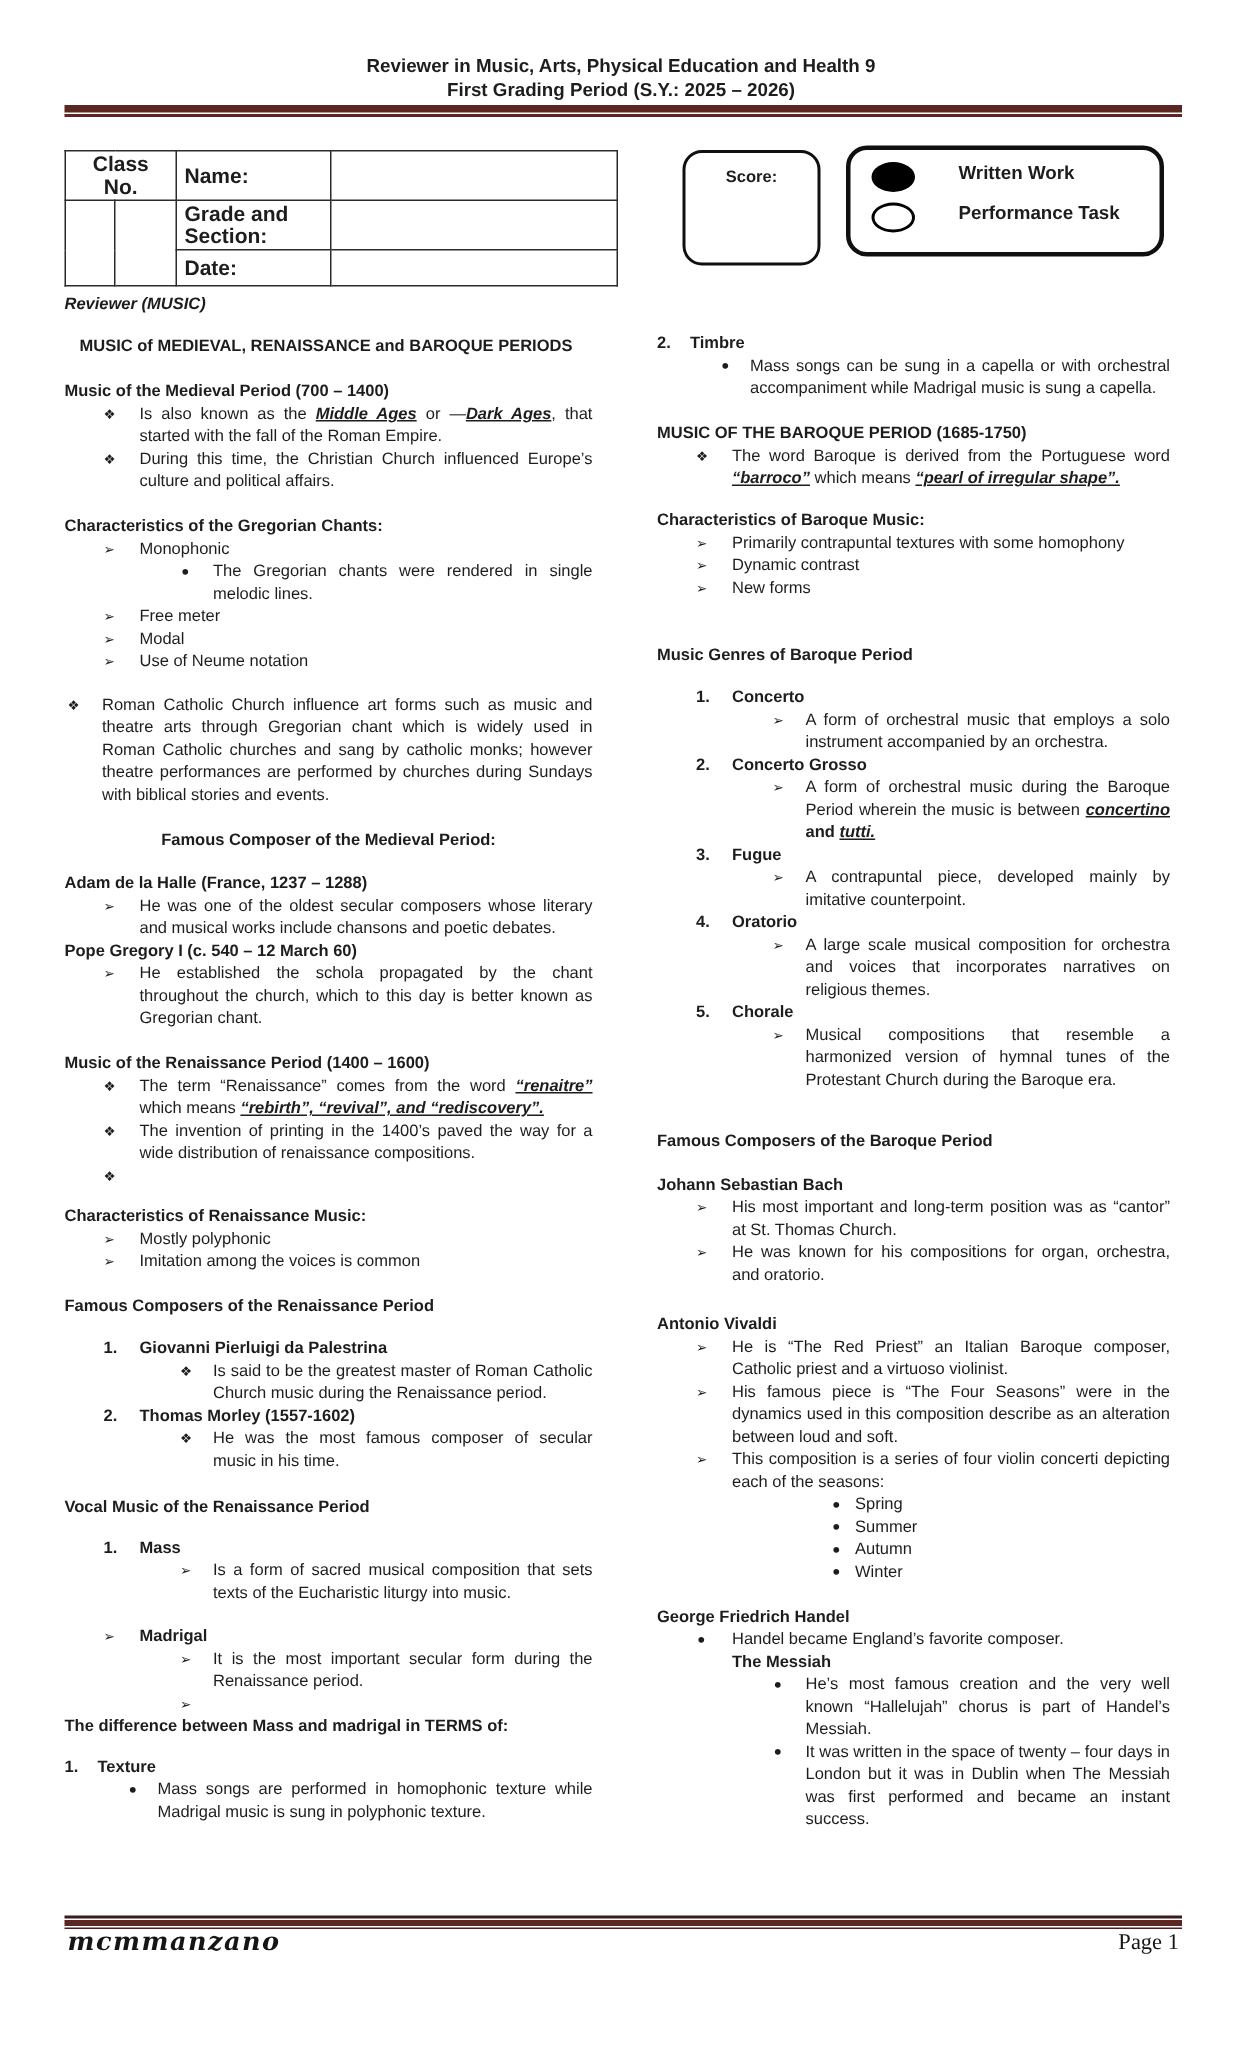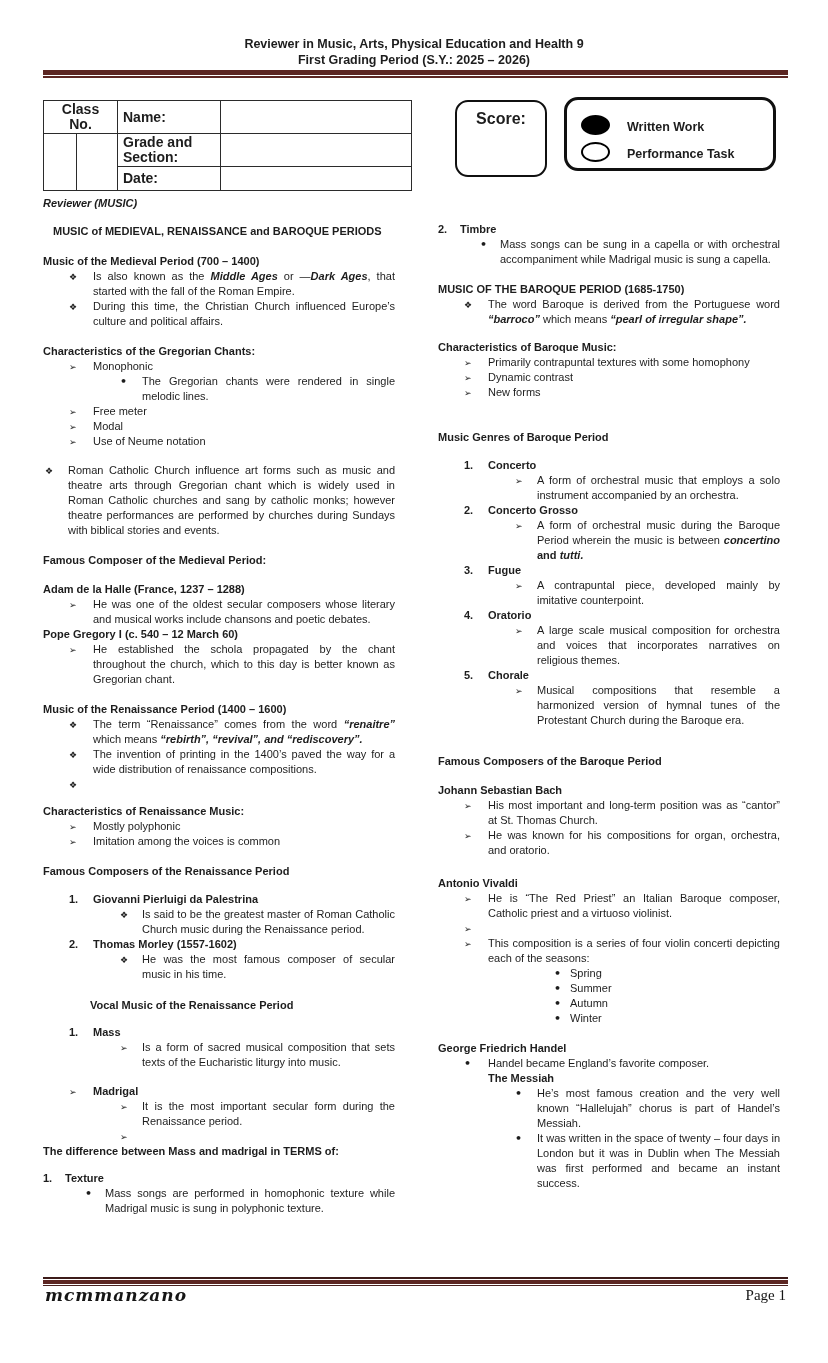--- a/index.html
+++ b/index.html
@@ -10,23 +10,23 @@
   .rule-top{position:absolute;left:43px;top:70px;width:745px;}
   .rule-top .a{height:4.5px;background:#5c2622;}
   .rule-top .g{height:1.5px;}
   .rule-top .b{height:1.5px;background:#5c2622;}
   
   table.info{position:absolute;left:43px;top:100px;border-collapse:collapse;table-layout:fixed;}
   table.info td{border:1.5px solid #2b2b2b;padding:1px 5px;font-weight:bold;font-size:14px;vertical-align:middle;}
   table.info td.v{font-weight:normal;}
   
   .scorebox{position:absolute;left:455px;top:100px;width:88px;height:73px;border:2.5px solid #101010;border-radius:13px;text-align:center;}
-  .scorebox .lbl{margin-top:9px;font-weight:bold;font-size:16px;}
+  .scorebox .lbl{margin-top:9px;font-weight:bold;font-size:11px;}
   .legendbox{position:absolute;left:564px;top:97px;width:212px;height:74px;border:3px solid #101010;border-radius:14px;padding:8px 0 0 14px;box-sizing:border-box;}
-  .leg-row{display:flex;align-items:flex-end;height:27px;}
+  .leg-row{display:flex;align-items:flex-start;height:27px;gap:12px;}
   .leg-dot{width:25px;height:16px;border:2.5px solid #000;border-radius:50%;margin-right:17px;flex:none;}
   .leg-dot.fill{background:#000;}
   .leg-lbl{font-weight:bold;font-size:12.5px;}
   
   .doc{position:absolute;top:190px;left:43px;width:745px;}
   .col{position:absolute;top:0;}
   .col.left{left:0;width:352px;}
   .col.right{left:395px;width:342px;}
   .h{font-weight:bold;margin-top:13px;}
   .h.bi{font-style:italic;}
@@ -39,21 +39,21 @@
   .marker.arrow{font-size:9px;top:0.5px;}
   .marker.dot{font-size:11px;font-weight:bold;}
   .marker.num{font-family:"Liberation Sans",sans-serif;font-weight:bold;}
   .lv-n0{padding-left:22px;} .lv-n0>.marker{left:0;}
   .lv-l0{padding-left:25px;} .lv-l0>.marker{left:2px;}
   .lv-l1{padding-left:50px;} .lv-l1>.marker{left:26px;}
   .lv-n1{padding-left:50px;} .lv-n1>.marker{left:26px;}
   .lv-d1{padding-left:62px;} .lv-d1>.marker{left:42px;}
   .lv-l2{padding-left:99px;} .lv-l2>.marker{left:77px;}
   .lv-l3{padding-left:132px;} .lv-l3>.marker{left:116px;}
-  .em{font-weight:bold;font-style:italic;}
+  .em{font-weight:bold;font-style:italic;text-decoration:underline;}
   .sb{font-weight:bold;}
   
   .rule-bot{position:absolute;left:43px;top:1277px;width:745px;}
   .rule-bot .a{height:1.8px;background:#3c1b19;}
   .rule-bot .g1{height:1.6px;}
   .rule-bot .b{height:3.2px;background:#5c2622;}
   .rule-bot .g2{height:1.2px;}
   .rule-bot .c{height:1.6px;background:#4a211f;}
   .sig{position:absolute;left:45px;top:1288px;font-family:"DejaVu Serif",serif;font-style:italic;font-weight:bold;font-size:17px;letter-spacing:1px;color:#151515;}
   .pageno{position:absolute;right:42px;top:1288px;font-family:"Liberation Serif",serif;font-size:15px;color:#151515;}
@@ -139,21 +139,21 @@
           <div class="txt"><span>Modal</span></div>
         </div>
         <div class="item lv-l1">
           <span class="marker arrow">➢</span>
           <div class="txt"><span>Use of Neume notation</span></div>
         </div>
         <div class="item lv-l0" style="margin-top: 14px;">
           <span class="marker diamond">❖</span>
           <div class="txt"><span>Roman Catholic Church influence art forms such as music and theatre arts through Gregorian chant which is widely used in Roman Catholic churches and sang by catholic monks; however theatre performances are performed by churches during Sundays with biblical stories and events.</span></div>
         </div>
-        <div class="h" style="margin-top: 15px;">Famous Composer of the Medieval Period:</div>
+        <div class="h" style="margin-top: 15px; text-align: center;">Famous Composer of the Medieval Period:</div>
         <div class="h" style="margin-top: 14px;">Adam de la Halle (France, 1237 – 1288)</div>
         <div class="item lv-l1">
           <span class="marker arrow">➢</span>
           <div class="txt"><span>He was one of the oldest secular composers whose literary and musical works include chansons and poetic debates.</span></div>
         </div>
         <div class="h" style="margin-top: 0;">Pope Gregory I (c. 540 – 12 March 60)</div>
         <div class="item lv-l1">
           <span class="marker arrow">➢</span>
           <div class="txt"><span>He established the schola propagated by the chant throughout the church, which to this day is better known as Gregorian chant.</span></div>
         </div>
@@ -188,21 +188,21 @@
           <div class="txt"><span>Is said to be the greatest master of Roman Catholic Church music during the Renaissance period.</span></div>
         </div>
         <div class="item lv-n1">
           <span class="marker num">2.</span>
           <div class="txt bld"><span>Thomas Morley (1557-1602)</span></div>
         </div>
         <div class="item lv-l2">
           <span class="marker diamond">❖</span>
           <div class="txt"><span>He was the most famous composer of secular music in his time.</span></div>
         </div>
-        <div class="h" style="margin-top: 16px; margin-left: 47px;">Vocal Music of the Renaissance Period</div>
+        <div class="h" style="margin-top: 16px;">Vocal Music of the Renaissance Period</div>
         <div class="item lv-n1" style="margin-top: 12px;">
           <span class="marker num">1.</span>
           <div class="txt bld"><span>Mass</span></div>
         </div>
         <div class="item lv-l2">
           <span class="marker arrow">➢</span>
           <div class="txt"><span>Is a form of sacred musical composition that sets texts of the Eucharistic liturgy into music.</span></div>
         </div>
         <div class="item lv-l1" style="margin-top: 14px;">
           <span class="marker arrow">➢</span>
@@ -304,20 +304,21 @@
           <span class="marker arrow">➢</span>
           <div class="txt"><span>He was known for his compositions for organ, orchestra, and oratorio.</span></div>
         </div>
         <div class="h" style="margin-top: 18px;">Antonio Vivaldi</div>
         <div class="item lv-l1">
           <span class="marker arrow">➢</span>
           <div class="txt"><span>He is “The Red Priest” an Italian Baroque composer, Catholic priest and a virtuoso violinist.</span></div>
         </div>
         <div class="item lv-l1">
           <span class="marker arrow">➢</span>
+          <div class="txt"><span>His famous piece is “The Four Seasons” were in the dynamics used in this composition describe as an alteration between loud and soft.</span></div>
         </div>
         <div class="item lv-l1">
           <span class="marker arrow">➢</span>
           <div class="txt"><span>This composition is a series of four violin concerti depicting each of the seasons:</span></div>
         </div>
         <div class="item lv-l3">
           <span class="marker dot">•</span>
           <div class="txt"><span>Spring</span></div>
         </div>
         <div class="item lv-l3">

